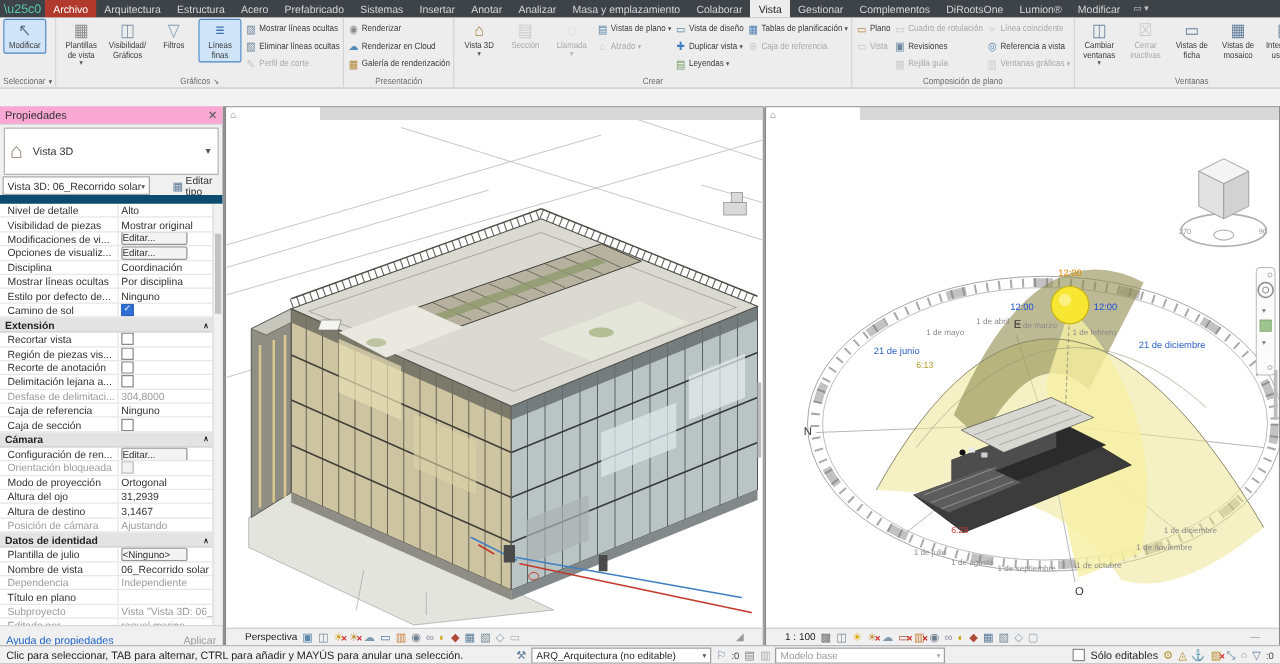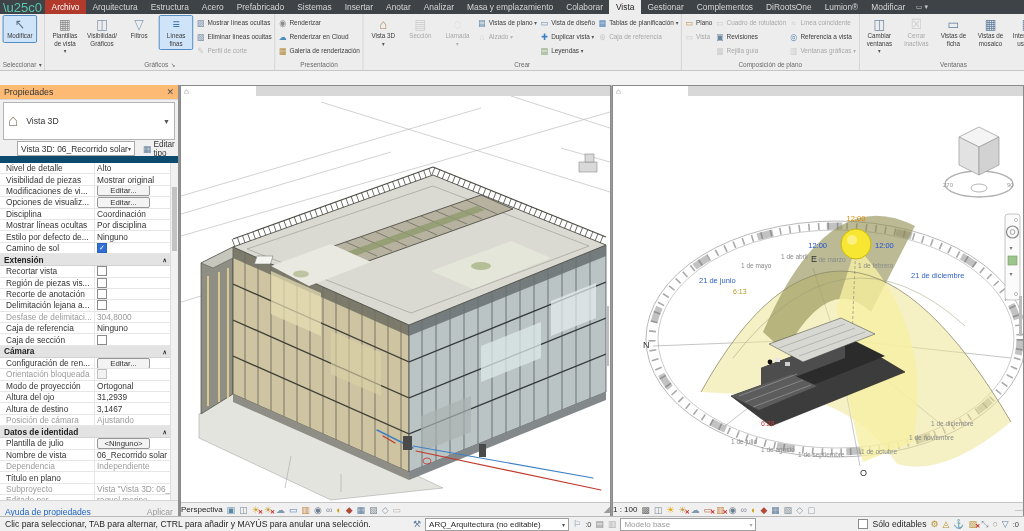--- a/index.html
+++ b/index.html
@@ -1,20 +1,20 @@
 <!DOCTYPE html>
 <html><head>
 <meta charset="utf-8">
 <style>
   html,body{margin:0;padding:0}
   body{width:1024px;height:531px;overflow:hidden;position:relative;background:#9d9d9d;
        font-family:"Liberation Sans",sans-serif;-webkit-font-smoothing:antialiased;cursor:default}
   
   .tabbar{position:absolute;top:0;left:0;right:0;height:14px;background:#3e4347;display:flex;align-items:stretch;font-size:8.4px;color:#d6d6d6;white-space:nowrap}
-  .appicon{display:flex;align-items:center;padding:0 3px;color:#57c7b0;font-size:13px}
+  .appicon{display:flex;align-items:center;padding:0 3px;color:#57c7b0;font-size:10px}
   .tab{padding:0 6.5px;display:flex;align-items:center}
   .tab.file{background:#b23a2c;color:#fff}
   .tab.active{background:#ededed;color:#222}
   .ribtoggle{margin-left:4px;display:flex;align-items:center;gap:2px;color:#c9c9c9;font-size:7px}
   
   .ribbon{position:absolute;top:14px;left:0;right:0;height:56px;background:#ededed;border-bottom:1px solid #c6c6c6;overflow:hidden}
   .panels{display:flex;height:56px;transform:scaleX(.882);transform-origin:0 0}
   .panel{display:flex;flex-direction:column;border-right:1px solid #d2d2d2;padding:1px 3px 0}
   .pbody{flex:1;display:flex;align-items:flex-start;gap:3px}
   .bigb{width:37px;display:flex;flex-direction:column;align-items:center;text-align:center;
@@ -25,51 +25,51 @@
   .smb{display:flex;align-items:center;gap:2px;height:13px;font-size:7.3px;color:#3b3b3b;white-space:nowrap}
   .smb .sicon{width:11px;text-align:center;font-size:9px}
   .dis{opacity:.4}
   .arr{font-size:6px;color:#555}
   .plabel-bar{height:11px;display:flex;align-items:center;justify-content:center;gap:3px;font-size:7.3px;color:#6a6a6a}
   
   .options{position:absolute;top:71px;left:0;right:0;height:14px;background:#f3f3f3;border-bottom:1px solid #cfcfcf}
   
   .props{position:absolute;top:85px;left:0;width:178px;bottom:14px;background:#f0f0f0;border-right:2px solid #8f8f8f;
          display:flex;flex-direction:column;font-size:8.6px;color:#333}
-  .ptitle{height:14px;display:flex;align-items:center;justify-content:space-between;padding:0 4px;background:#fdba74;border-bottom:1px solid #d8d8d8;font-size:8.8px}
+  .ptitle{height:14px;display:flex;align-items:center;justify-content:space-between;padding:0 4px;background:#f9a8d4;border-bottom:1px solid #d8d8d8;font-size:8.8px}
   .pclose{color:#555;font-size:9px}
   .selector{height:36px;margin:2px 3px 1px;background:#fff;border:1px solid #b3b3b3;display:flex;align-items:center;padding:0 4px;gap:8px}
   .selicon{font-size:17px;color:#8a7d6a}
-  .typerow{height:15px;display:flex;align-items:center;gap:8px;padding:0 17px}
+  .typerow{height:15px;display:flex;align-items:center;gap:18px;padding:0 2px}
   .typecombo{flex:1;background:#fff;border:1px solid #a9a9a9;height:13px;display:flex;align-items:center;justify-content:space-between;padding:0 3px;font-size:8.4px}
   .edittype{display:flex;align-items:center;gap:2px;font-size:8.2px;color:#333}
   .grid{flex:1;position:relative;background:#fff;border-top:7px solid #0c4a6e;overflow:hidden;margin-right:0;padding-right:7px}
   .prow{height:10.4px;display:flex;align-items:center;border-bottom:1px solid #e6e6e6;font-size:8.3px}
   .prow .lab{width:88px;padding-left:6px;white-space:nowrap;overflow:hidden}
   .prow .val{flex:1;height:100%;display:flex;align-items:center;border-left:1px solid #e6e6e6;padding:0 2px;white-space:nowrap;overflow:hidden}
   .prow.dis2 .lab,.prow.dis2 .val{color:#9b9b9b}
   .sec{height:11px;background:#e3e3e3;display:flex;align-items:center;justify-content:space-between;padding:0 4px;font-weight:bold;font-size:8.3px;color:#222;border-bottom:1px solid #d2d2d2}
-  .pbtn{flex:1;margin-right:19px;height:9px;line-height:9px;text-align:center;background:#f3f3f3;border:1px solid #969696;border-radius:2px;font-size:7.8px}
+  .pbtn{flex:1;margin-right:19px;height:9px;line-height:9px;background:#f3f3f3;border:1px solid #969696;border-radius:2px;font-size:7.8px}
   .cb{width:8px;height:8px;border:1px solid #8a8a8a;background:#fff;line-height:7px;text-align:center;font-size:7px}
   .cb.on{background:#2f6fd6;border-color:#2a62bd;color:#fff}
   .cb.cbdis{border-color:#c0c0c0;background:#f2f2f2}
   .vscroll{position:absolute;right:0;top:0;bottom:0;width:7px;background:#f1f1f1;border-left:1px solid #dcdcdc}
   .vthumb{position:absolute;left:1px;width:5px;top:24px;height:64px;background:#c3c3c3}
   .pfoot{height:16px;display:flex;align-items:flex-end;justify-content:space-between;padding:0 5px;background:#f0f0f0;border-top:1px solid #d5d5d5}
   .phelp{color:#1a62c5;text-decoration:underline;font-size:8.6px}
   .applyb{color:#9a9a9a;font-size:8.6px}
   
   .vp{position:absolute;top:85px;bottom:14px;background:#fff;border:1px solid #8a8a8a;display:flex;flex-direction:column;box-sizing:border-box}
   #vp-center{left:180px;width:431px}
   #vp-right{left:612px;right:0}
   .vphead{height:10px;background:#d8d8d8;display:flex;flex:0 0 auto}
   .vptab{width:72px;background:#fff;display:flex;align-items:center;padding-left:3px;font-size:7px;color:#666;gap:2px}
   .homeglyph{font-size:8px;color:#7a7a7a}
   .vpbody{flex:1;position:relative;overflow:hidden;background:#fff}
-  .vcb{height:13px;flex:0 0 auto;background:#f0f0f0;border-top:1px solid #c6c6c6;display:flex;align-items:center;gap:4px;padding:0 0;font-size:8px;color:#222;white-space:nowrap}
+  .vcb{height:13px;flex:0 0 auto;background:#f0f0f0;border-top:1px solid #c6c6c6;display:flex;align-items:center;gap:4px;padding:0 15px;font-size:8px;color:#222;white-space:nowrap}
   .vicon{position:relative;font-size:9px;line-height:10px}
   .vicon .bdg{position:absolute;right:-3px;bottom:-2px;font-size:6px;font-weight:bold;color:#d22020}
   .vgrip{margin-left:auto;color:#9a9a9a;font-size:8px}
   .sthumb{position:absolute;width:3px;background:#bdbdbd;right:1px}
   
   .status{position:absolute;left:0;right:0;bottom:0;height:14px;background:#f0f0f0;border-top:1px solid #b8b8b8;display:flex;align-items:center;gap:4px;padding:0 5px;font-size:8.6px;color:#1f1f1f;white-space:nowrap}
   .scombo{background:#fff;border:1px solid #9f9f9f;height:11px;display:flex;align-items:center;gap:3px;padding:0 3px;font-size:8px}
   .scombo .cv{overflow:hidden}
   .sico{font-size:9px;line-height:10px}
   .right-tools{margin-left:auto;display:flex;align-items:center;gap:4px}

